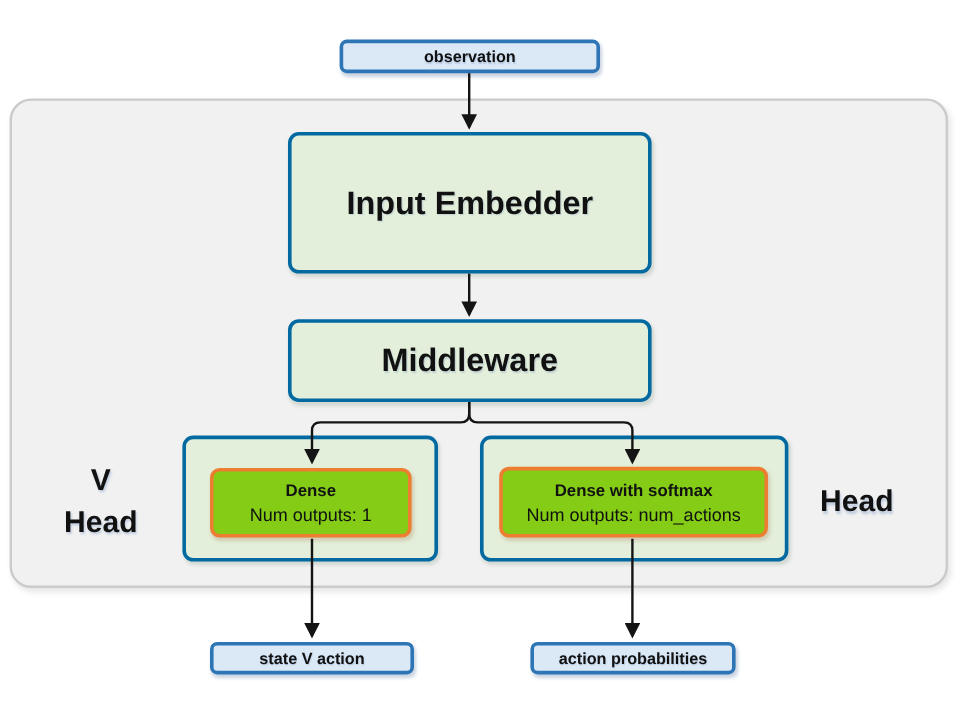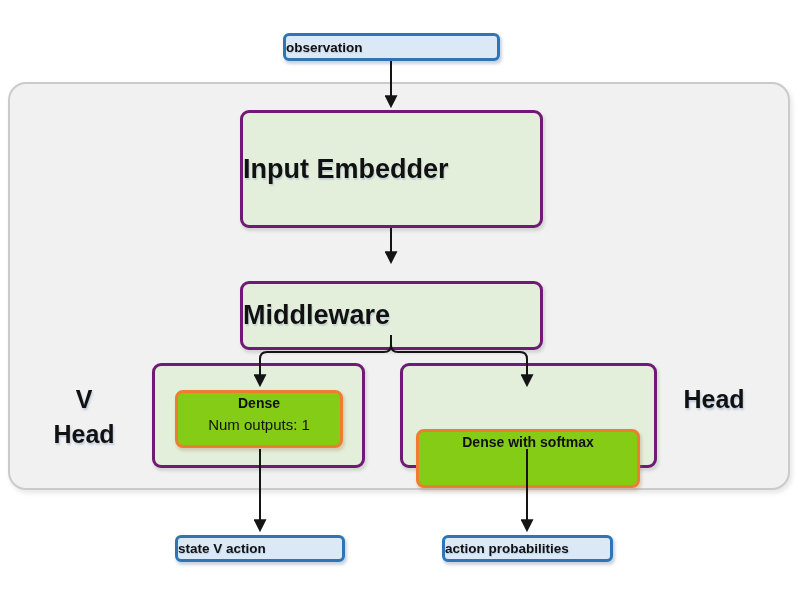--- a/index.html
+++ b/index.html
@@ -20,20 +20,21 @@
     background: #f1f1f1;
     border: 2.5px solid #cbcbcb;
     border-radius: 18px;
     box-shadow: 2px 3px 5px rgba(0,0,0,0.10);
     z-index: 1;
   }
 
   .box {
     display: flex;
     align-items: center;
+    justify-content: center;
     text-align: center;
     z-index: 2;
   }
 
   
   .blue-box {
     background: #dbe9f6;
     border: 3px solid #2e75b6;
     border-radius: 6px;
     font-weight: bold;
@@ -41,41 +42,41 @@
     box-shadow: 1.5px 2.5px 3px rgba(100,130,170,0.35);
     text-shadow: 0.5px 1px 1px rgba(150,170,205,0.5);
   }
   .obs-box    { left: 283px; top: 33px;  width: 217px; height: 28px; }
   .statev-box { left: 175px; top: 535px; width: 170px; height: 27px; }
   .action-box { left: 442px; top: 535px; width: 171px; height: 27px; }
 
   
   .green-box {
     background: #e3efda;
-    border: 3px solid #701a75;
+    border: 3px solid #0369a1;
     border-radius: 9px;
     box-shadow: 1.5px 2.5px 3px rgba(110,140,110,0.25);
   }
   .embedder-box   { left: 240px; top: 110px; width: 303px; height: 118px; font-weight: bold; font-size: 27px; text-shadow: 1px 1.5px 1px rgba(150,170,200,0.4); }
-  .middleware-box { left: 240px; top: 266px; width: 303px; height: 69px;  font-weight: bold; font-size: 27px; text-shadow: 1px 1.5px 1px rgba(150,170,200,0.4); margin-top: 15px; }
+  .middleware-box { left: 240px; top: 266px; width: 303px; height: 69px;  font-weight: bold; font-size: 27px; text-shadow: 1px 1.5px 1px rgba(150,170,200,0.4); }
   .vhead-box      { left: 152px; top: 363px; width: 213px; height: 105px; }
   .policyhead-box { left: 400px; top: 363px; width: 257px; height: 105px; }
 
   
   .orange-box {
     background: #84cc16;
     border: 3px solid #ed7d31;
     border-radius: 8px;
     flex-direction: column;
     line-height: 21px;
     box-shadow: 1.5px 2.5px 3px rgba(170,130,90,0.3);
     z-index: 3;
   }
   .vdense-box      { left: 175px; top: 390px; width: 168px; height: 58px; }
-  .policydense-box { left: 416px; top: 389px; width: 224px; height: 59px; margin-top: 40px; }
+  .policydense-box { left: 416px; top: 389px; width: 224px; height: 59px; }
   .dense-title    { font-weight: bold; font-size: 14px; }
   .dense-subtitle { font-size: 15px; }
 
   
   .head-label {
     font-weight: bold;
     font-size: 25px;
     line-height: 35px;
     text-align: center;
     flex-direction: column;
@@ -119,20 +120,21 @@
     <span class="dense-subtitle">Num outputs: 1</span>
   </div>
   <div class="abs box head-label vhead-label">
     <span>V</span>
     <span>Head</span>
   </div>
 
   <div class="abs box green-box policyhead-box"></div>
   <div class="abs box orange-box policydense-box">
     <span class="dense-title">Dense with softmax</span>
+    <span class="dense-subtitle">Num outputs: num_actions</span>
   </div>
   <div class="abs box head-label policyhead-label">
     <span>Head</span>
   </div>
 
   <div class="abs box blue-box statev-box">
     <span>state V action</span>
   </div>
   <div class="abs box blue-box action-box">
     <span>action probabilities</span>

